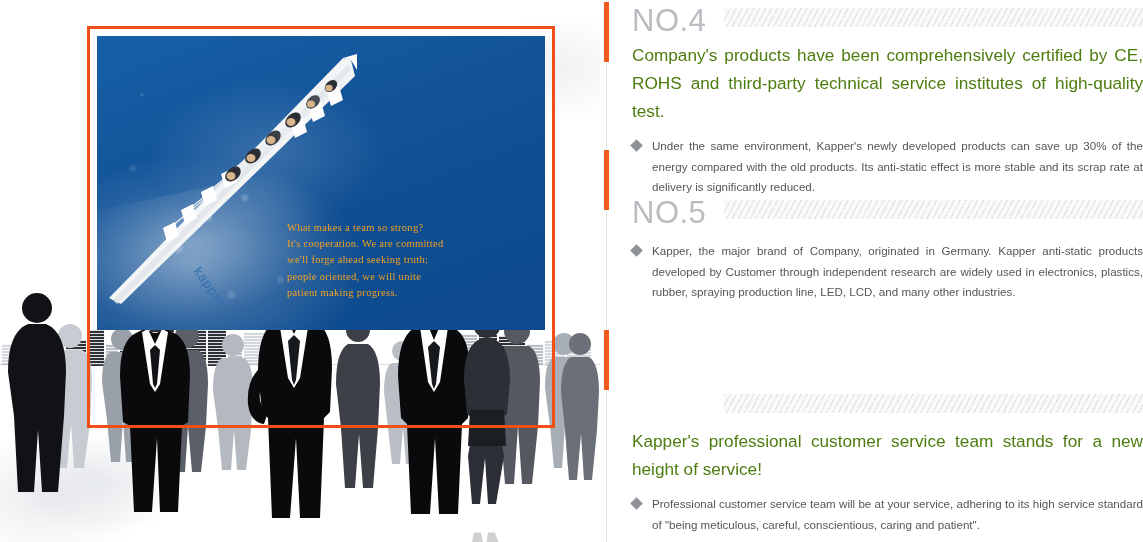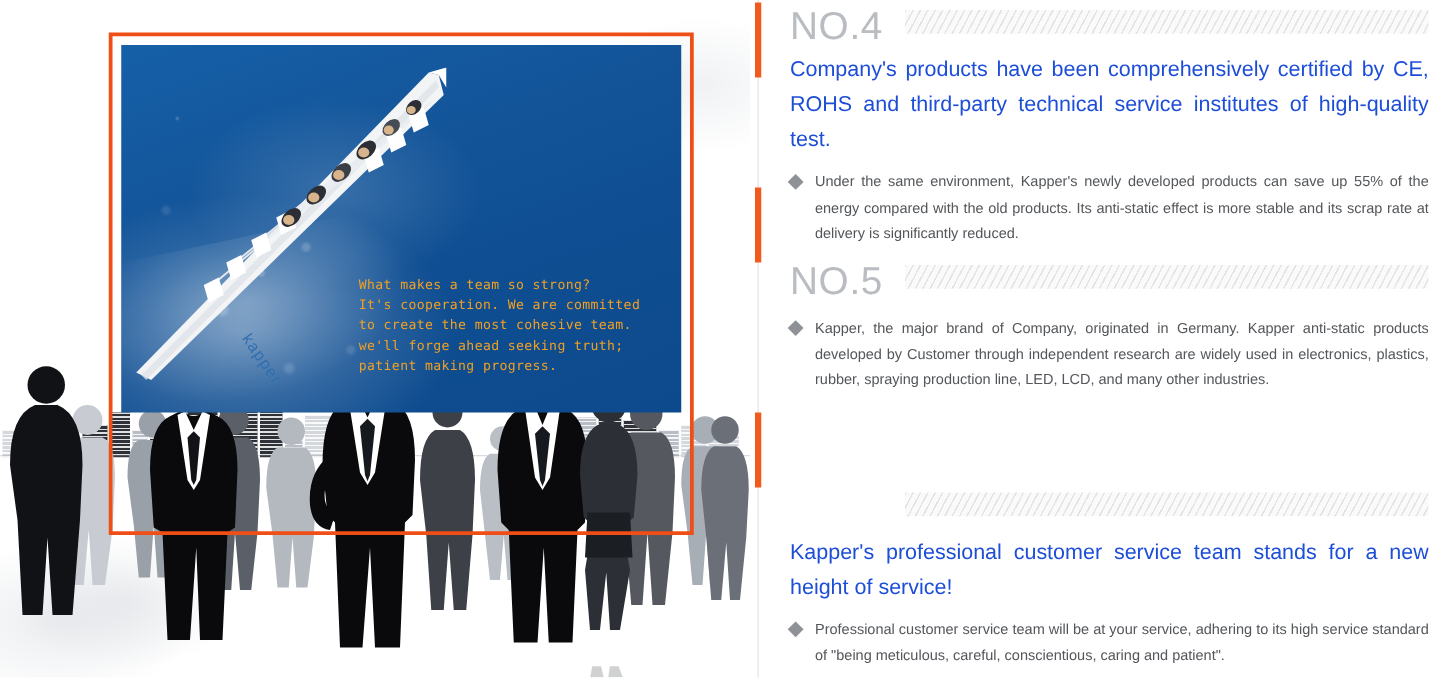--- a/index.html
+++ b/index.html
@@ -162,21 +162,21 @@
     width: 250px;
     z-index: 4;
     color: #f2a022;
     font-family: "DejaVu Sans Mono", monospace;
     font-size: 10.5px;
     line-height: 16.2px;
     letter-spacing: 0.3px;
     text-align: justify;
     text-align-last: left;
   }
-  #photo-caption p { margin: 0; white-space: pre-wrap; }
+  #photo-caption p { margin: 0; white-space: pre-wrap; font-family: Liberation Serif, serif; }
 
   
   #right-panel {
     position: absolute;
     left: 600px; top: 0;
     width: 543px; height: 542px;
     background: #ffffff;
   }
   
   .rail {
@@ -215,21 +215,21 @@
     height: 19px;
     background-image: repeating-linear-gradient(
       118deg,
       #e3e4e6 0px, #e3e4e6 1.2px,
       #fafafb 1.2px, #fafafb 5.2px);
     z-index: 1;
   }
 
   .lead {
     margin-top: 3px;
-    color: #1d4ed8;
+    color: #4d7c0f;
     font-size: 17.2px;
     line-height: 28px;
     font-family: "Liberation Sans", sans-serif;
     text-align: justify;
     text-align-last: left;
   }
 
   .bullet-row {
     margin-top: 11px;
     display: flex;
@@ -495,22 +495,22 @@
           <ellipse cx="226" cy="32" rx="7" ry="5" transform="rotate(-42 226 32)" fill="#2b2f35"></ellipse>
           <ellipse cx="224" cy="34" rx="3.6" ry="3.2" fill="#d8b48c"></ellipse>
         </g>
       </svg>
 
       <div class="boat-label">kapper</div>
 
       <div id="photo-caption">
         <p>What makes a team so strong?</p>
         <p>It's cooperation. We are committed</p>
-        <p>to create the most cohesive team.</p>
         <p>we'll forge ahead seeking truth;</p>
+        <p>people oriented, we will unite</p>
         <p>patient making progress.</p>
       </div>
     </div>
 
     <div id="photo-frame"></div>
   </div>
 
   <div id="right-panel">
 
     <div class="rail"></div>
@@ -519,25 +519,25 @@
     <div class="rail-seg" style="top:330px; height:60px;"></div>
 
     <div class="block" style="top:4px;">
       <div class="no-head">
         <div class="no-label">NO.4</div>
         <div class="hatch"></div>
       </div>
       <div class="lead">Company's products have been comprehensively certified by CE, ROHS and third-party technical service institutes of high-quality test.</div>
       <div class="bullet-row">
         <span class="bullet-diamond"></span>
-        <span class="bullet-text">Under the same environment, Kapper's newly developed products can save up 55% of the energy compared with the old products. Its anti-static effect is more stable and its scrap rate at delivery is significantly reduced.</span>
+        <span class="bullet-text">Under the same environment, Kapper's newly developed products can save up 30% of the energy compared with the old products. Its anti-static effect is more stable and its scrap rate at delivery is significantly reduced.</span>
       </div>
     </div>
 
-    <div class="block" style="top:208px;">
+    <div class="block" style="top:196px;">
       <div class="no-head">
         <div class="no-label">NO.5</div>
         <div class="hatch"></div>
       </div>
       <div class="bullet-row">
         <span class="bullet-diamond"></span>
         <span class="bullet-text">Kapper, the major brand of Company, originated in Germany. Kapper anti-static products developed by Customer through independent research are widely used in electronics, plastics, rubber, spraying production line, LED, LCD, and many other industries.</span>
       </div>
     </div>
 

